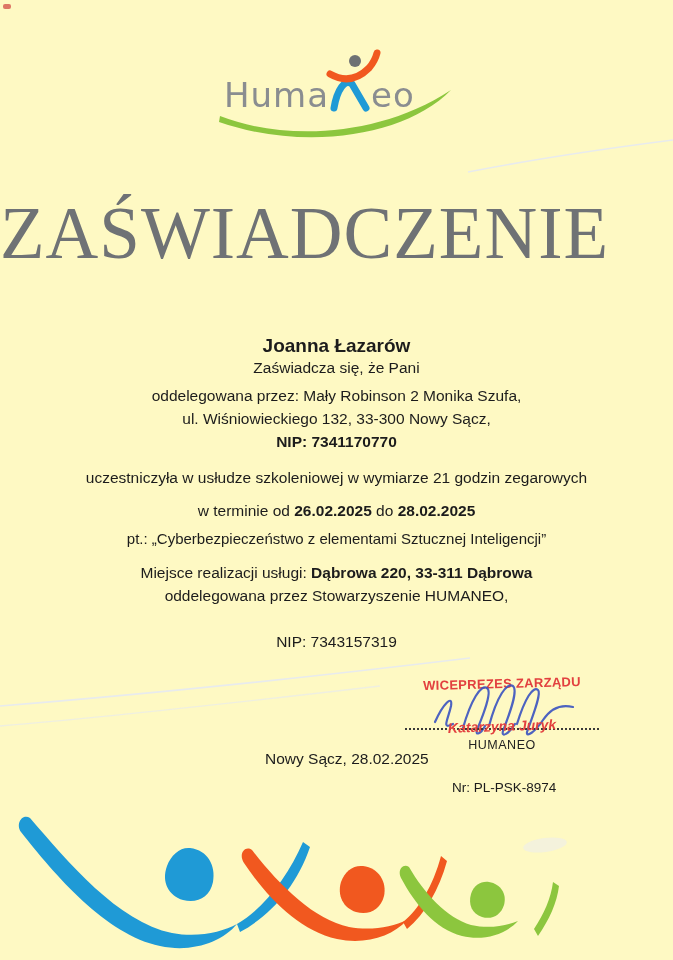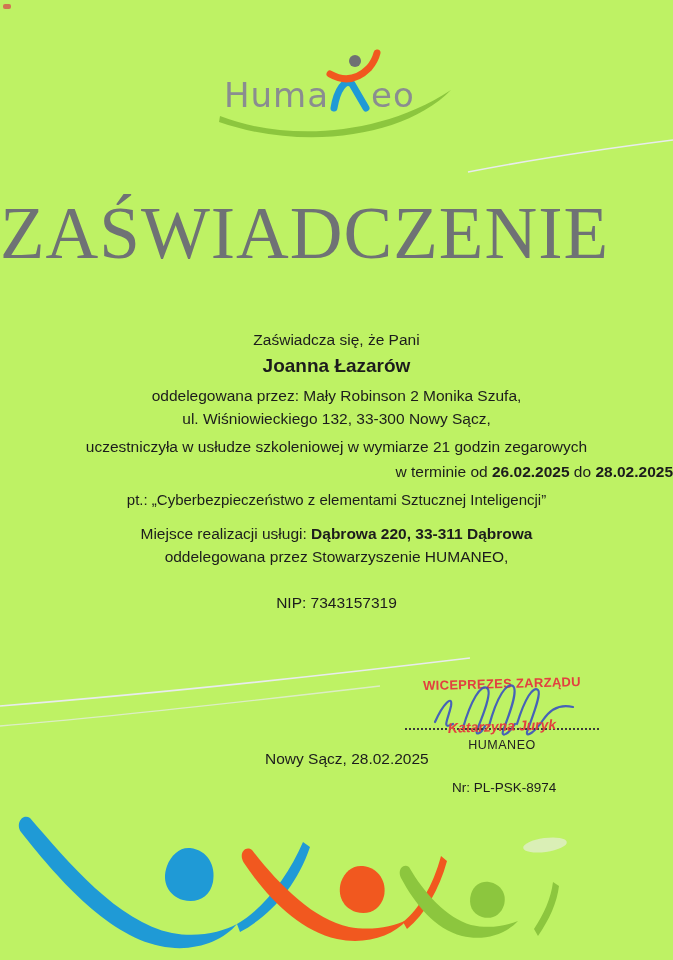--- a/index.html
+++ b/index.html
@@ -4,21 +4,21 @@
 <style>
   :root{
     --blue:#1F9AD6; --orange:#F1581F; --green:#8CC63E;
     --logoGray:#8A8D90; --titleGray:#6F7275; --ink:#1C1C1C;
     --stampRed:#E2403F; --signBlue:#3A53C0; --faint:#E8EBED;
   }
   *{margin:0;padding:0;box-sizing:border-box;}
   html,body{background:#d9d9d9;}
   .page{
     position:relative;width:673px;height:960px;margin:0 auto;
-    background:#bef264;overflow:hidden;
+    background:#fef9c3;overflow:hidden;
     font-family:"Liberation Sans",sans-serif;color:var(--ink);
   }
   .bg-curves{position:absolute;left:0;top:0;width:673px;height:960px;pointer-events:none;}
   .corner-mark{position:absolute;left:3px;top:4px;width:8px;height:5px;background:#d4564d;border-radius:2px;opacity:.8;}
 
   
   .logo{position:absolute;left:206px;top:40px;width:262px;height:104px;}
   .logo text{font-family:"DejaVu Sans",sans-serif;fill:var(--logoGray);font-size:34px;letter-spacing:1px;}
   .fill-blue{fill:var(--blue);} .fill-orange{fill:var(--orange);} .fill-green{fill:var(--green);}
   .stroke-blue{stroke:var(--blue);} .stroke-orange{stroke:var(--orange);}
@@ -30,22 +30,22 @@
     font-size:73px;letter-spacing:1px;color:var(--titleGray);white-space:nowrap;
   }
 
   
   .body-text{position:absolute;left:0;top:330px;width:673px;text-align:center;font-size:15.5px;line-height:20px;}
   .body-text .line{margin-top:3px;}
   .line.first{margin-top:0;}
   .line.name{font-size:19px;font-weight:bold;line-height:24px;margin-top:4px;}
   .line.l3{margin-top:8px;}
   .line.nip1{font-weight:bold;}
-  .line.l6{margin-top:8px;}
-  .line.term{margin-top:5px;text-align:right;}
+  .line.l6{margin-top:16px;}
+  .line.term{margin-top:13px;}
   .line.course{font-size:15px;line-height:24px;margin-top:6px;}
   .line.place{margin-top:12px;}
   .line.l11{margin-top:9px;}
   .line.nip2{margin-top:26px;}
   .b{font-weight:bold;}
 
   
   .sig{position:absolute;left:403px;top:676px;width:198px;height:84px;}
   .stamp-role{position:absolute;left:0;top:0;width:100%;text-align:center;color:var(--stampRed);
     font-weight:bold;font-size:13px;letter-spacing:.3px;transform:rotate(-1.5deg);}
@@ -81,24 +81,25 @@
     <path class="stroke-blue" d="M 128 68 C 131 50 139 38 146 44 L 160 68" fill="none" stroke-width="7" stroke-linecap="round"></path>
     <text x="165" y="67">eo</text>
     <path class="stroke-orange" d="M 124 34 Q 145 46 163 28 Q 169 21 171 13" fill="none" stroke-width="7" stroke-linecap="round"></path>
     <circle cx="149" cy="21" r="6" fill="#6e7173"></circle>
     <path class="fill-green" d="M 14 76 C 75 100 170 99 245 50 C 200 96 100 112 13 82 Z"></path>
   </svg>
 
   <div class="title">ZAŚWIADCZENIE</div>
 
   <div class="body-text">
+    <div class="line name">Joanna Łazarów</div>
     <div class="line first">Zaświadcza się, że Pani</div>
-    <div class="line name">Joanna Łazarów</div>
     <div class="line l3">oddelegowana przez: Mały Robinson 2 Monika Szufa,</div>
     <div class="line">ul. Wiśniowieckiego 132, 33-300 Nowy Sącz,</div>
+    <div class="line nip1">NIP: 7341170770</div>
     <div class="line l6">uczestniczyła w usłudze szkoleniowej w wymiarze 21 godzin zegarowych</div>
     <div class="line term"><span>w terminie od </span><span class="b">26.02.2025</span><span> do </span><span class="b">28.02.2025</span></div>
     <div class="line course">pt.: „Cyberbezpieczeństwo z elementami Sztucznej Inteligencji”</div>
     <div class="line place"><span>Miejsce realizacji usługi: </span><span class="b">Dąbrowa 220, 33-311 Dąbrowa</span></div>
     <div class="line">oddelegowana przez Stowarzyszenie HUMANEO,</div>
     <div class="line nip2">NIP: 7343157319</div>
   </div>
 
   <div class="sig">
     <div class="stamp-role">WICEPREZES ZARZĄDU</div>

